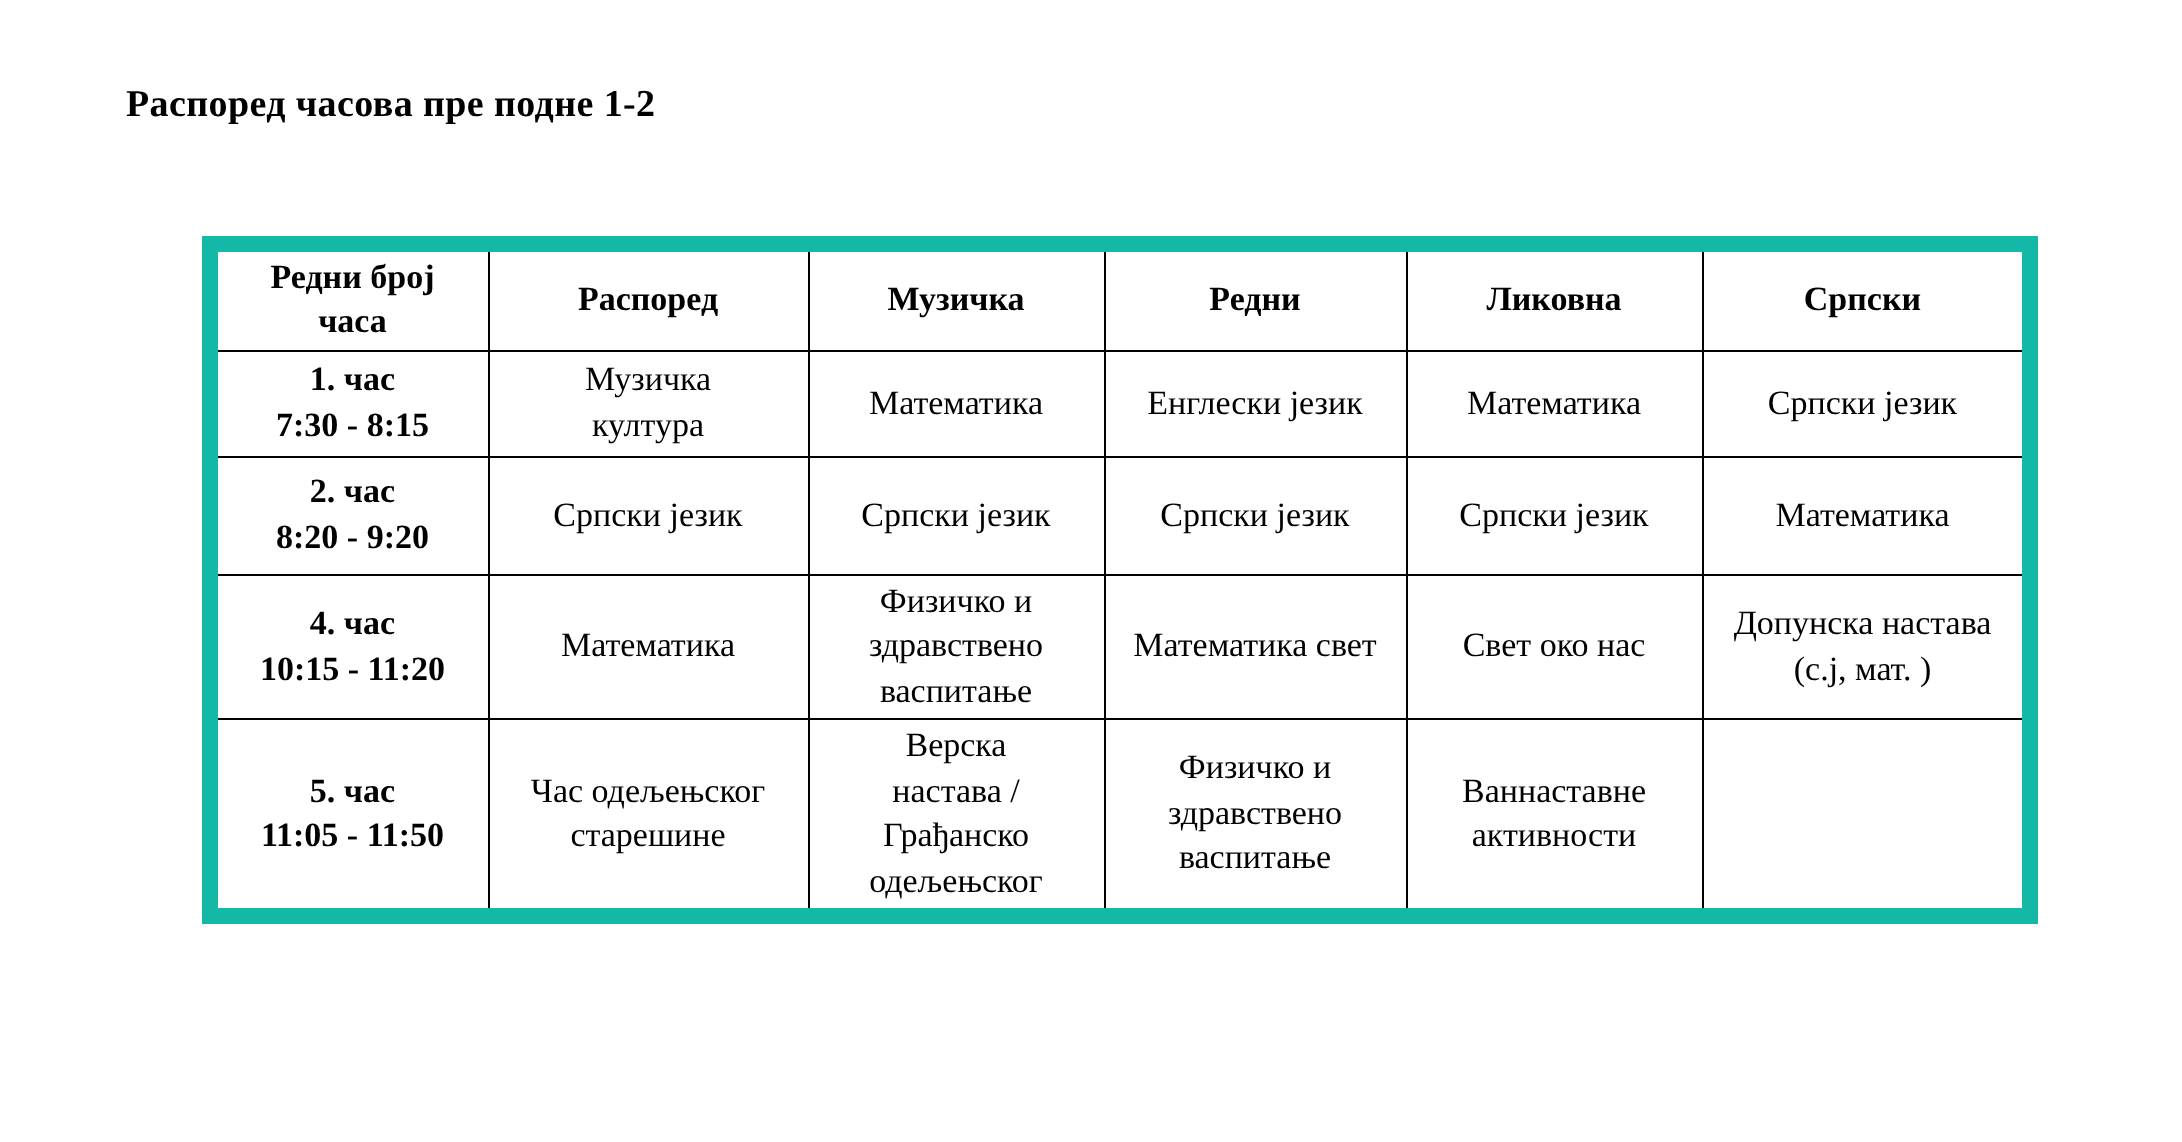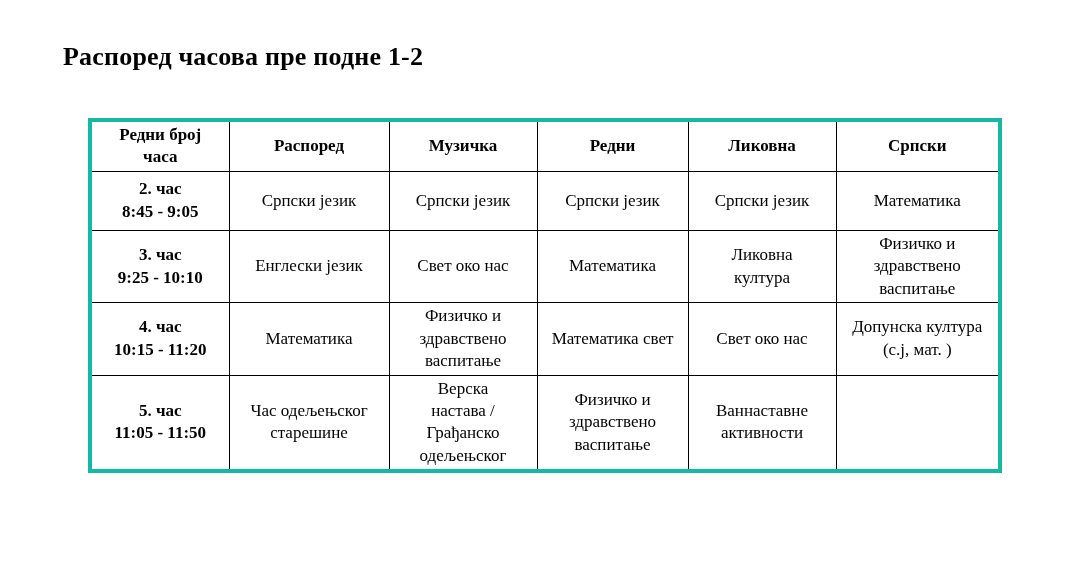--- a/index.html
+++ b/index.html
@@ -10,33 +10,33 @@
     height: 571px;
     background: #ffffff;
     font-family: "Liberation Serif", serif;
     color: #000000;
     overflow: hidden;
   }
   .doc-title {
     position: absolute;
     left: 63px;
     top: 42px;
-    font-size: 26px;
+    font-size: 19px;
     font-weight: 700;
     letter-spacing: 0.2px;
     white-space: pre-line;
   }
   table.schedule {
     position: absolute;
-    left: 88px;
+    left: 101px;
     top: 118px;
     width: 910px;
     border-collapse: collapse;
     table-layout: fixed;
-    border: 4px solid #14b8a6;
+    border: 8px solid #14b8a6;
   }
   table.schedule th,
   table.schedule td {
     border: 1px solid #000000;
     text-align: center;
     vertical-align: middle;
     padding: 2px 3px;
     font-size: 17px;
     line-height: 1.32;
     white-space: pre-line;
@@ -81,51 +81,49 @@
         <th>Редни број
 часа</th>
         <th>Распоред</th>
         <th>Музичка</th>
         <th>Редни</th>
         <th>Ликовна</th>
         <th>Српски</th>
       </tr>
     </thead>
     <tbody>
+      <tr class="r0">
+        <td class="time">1. час
+7:30 - 8:15</td>
+        <td>Музичка
+култура</td>
+        <td>Математика</td>
+        <td>Енглески језик</td>
+        <td>Математика</td>
+        <td>Српски језик</td>
+      </tr>
       <tr class="r1">
         <td class="time">2. час
-8:45 - 9:05</td>
+8:20 - 9:20</td>
         <td>Српски језик</td>
         <td>Српски језик</td>
         <td>Српски језик</td>
         <td>Српски језик</td>
         <td>Математика</td>
-      </tr>
-      <tr class="r2">
-        <td class="time">3. час
-9:25 - 10:10</td>
-        <td>Енглески  језик</td>
-        <td>Свет око нас</td>
-        <td>Математика</td>
-        <td>Ликовна
-култура</td>
-        <td class="small">Физичко и
-здравствено
-васпитање</td>
       </tr>
       <tr class="r3">
         <td class="time">4. час
 10:15 - 11:20</td>
         <td>Математика</td>
         <td class="small">Физичко и
 здравствено
 васпитање</td>
         <td>Математика свет</td>
         <td>Свет око нас</td>
-        <td>Допунска култура
+        <td>Допунска настава
 (с.ј, мат. )</td>
       </tr>
       <tr class="r4">
         <td class="time">5. час
 11:05 - 11:50</td>
         <td>Час одељењског
 старешине</td>
         <td class="small">Верска
 настава /
 Грађанско

